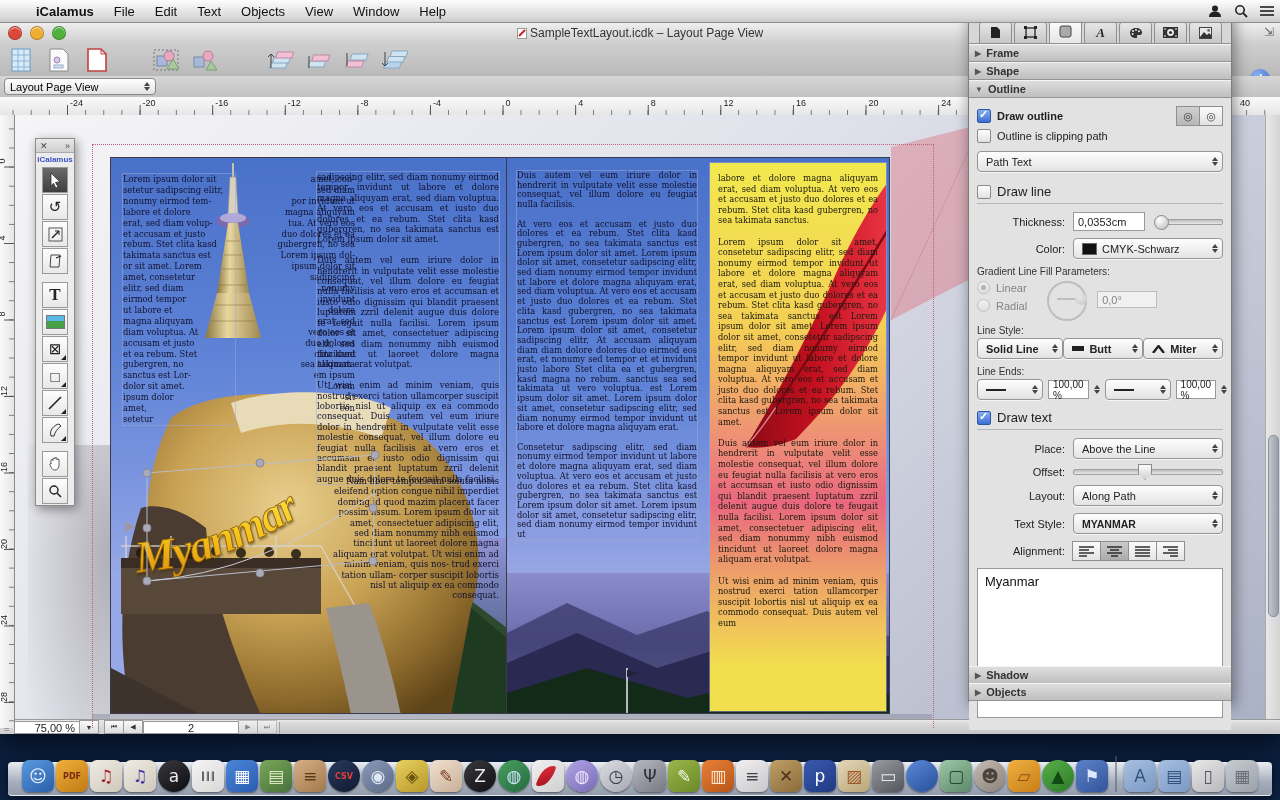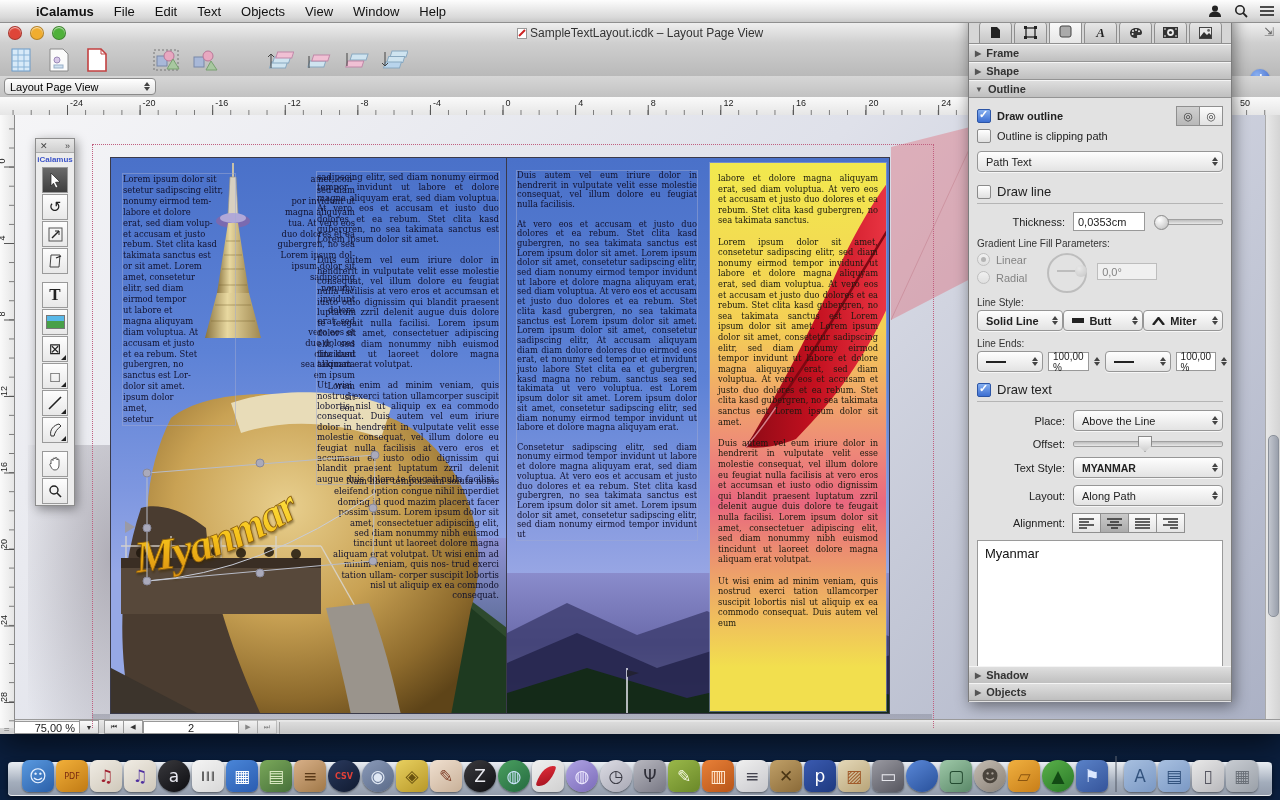--- a/index.html
+++ b/index.html
@@ -269,21 +269,21 @@
       <span class="rnum" style="left: 287.8px;">-12</span>
       <span class="rnum" style="left: 360.4px;">-8</span>
       <span class="rnum" style="left: 433px;">-4</span>
       <span class="rnum" style="left: 505.6px;">0</span>
       <span class="rnum" style="left: 578.2px;">4</span>
       <span class="rnum" style="left: 650.8px;">8</span>
       <span class="rnum" style="left: 723.4px;">12</span>
       <span class="rnum" style="left: 796px;">16</span>
       <span class="rnum" style="left: 868.6px;">20</span>
       <span class="rnum" style="left: 941.2px;">24</span>
-      <span class="rnum" style="left: 1240px;">50</span>
+      <span class="rnum" style="left: 1240px;">40</span>
     </div>
   <div id="vruler">
       <span class="vnum" style="top: 41px;">0</span>
       <span class="vnum" style="top: 117.5px;">4</span>
       <span class="vnum" style="top: 194px;">8</span>
       <span class="vnum" style="top: 270.5px;">12</span>
       <span class="vnum" style="top: 347px;">16</span>
       <span class="vnum" style="top: 423.5px;">20</span>
       <span class="vnum" style="top: 500px;">24</span>
       <span class="vnum" style="top: 576.5px;">28</span>
@@ -680,20 +680,31 @@
     </div>
     <hr class="hr">
     <div class="row">
       <span class="lbl">Thickness:</span>
       <span class="field" style="width:62px">0,0353cm</span>
       <span style="width:10px"></span>
       <span class="slider">
           <span class="knob" style="left:-2px"></span>
         </span>
     </div>
+    <div class="row">
+      <span class="lbl">Color:</span>
+      <div class="pop">
+        <span style="width:13px;height:10px;background:#111;border:1px solid #666"></span>
+        <span>CMYK-Schwarz</span>
+          <span class="ud">
+            <i class="up"></i>
+            <i class="dn"></i>
+          </span>
+      </div>
+    </div>
     <div class="small" style="margin:6px 0 4px">Gradient Line Fill Parameters:</div>
     <div style="display:flex;margin-bottom:6px">
       <div class="disabled" style="flex:none">
         <div class="row" style="margin-bottom:5px">
             <span class="rad on"></span>
             <span>Linear</span>
           </div>
         <div class="row">
             <span class="rad"></span>
             <span>Radial</span>
@@ -776,33 +787,33 @@
           </span>
       </div>
     </div>
     <div class="row">
       <span class="lbl">Offset:</span>
       <span class="slider">
           <span class="pknob" style="left:64px"></span>
         </span>
     </div>
     <div class="row">
-      <span class="lbl">Text Style:</span>
+      <span class="lbl">Layout:</span>
       <div class="pop">
-        <b style="font-size:10.5px">MYANMAR</b>
+        <span>Along Path</span>
           <span class="ud">
             <i class="up"></i>
             <i class="dn"></i>
           </span>
       </div>
     </div>
     <div class="row">
-      <span class="lbl">Layout:</span>
+      <span class="lbl">Text Style:</span>
       <div class="pop">
-        <span>Along Path</span>
+        <b style="font-size:10.5px">MYANMAR</b>
           <span class="ud">
             <i class="up"></i>
             <i class="dn"></i>
           </span>
       </div>
     </div>
     <div class="row">
       <span class="lbl">Alignment:</span>
       <div class="alfour">
         <span class="alb">
@@ -860,21 +871,21 @@
     </div>
 </div>
 
 <div id="dockwrap">
   <div id="shelf"></div>
   <div id="dockicons">
       <div class="dock-icon" style="background: linear-gradient(145deg, rgb(90, 154, 224), rgb(42, 95, 168));">
         <span class="glyph" style="color: rgb(234, 242, 255);">☺</span>
       </div>
       <div class="dock-icon" style="background: linear-gradient(145deg, rgb(242, 176, 58), rgb(192, 122, 20));">
-        <span class="glyph" style="color: rgb(122, 42, 16); font-size: 8px; font-weight: normal;">PDF</span>
+        <span class="glyph" style="color: rgb(122, 42, 16); font-size: 8px; font-weight: bold;">PDF</span>
       </div>
       <div class="dock-icon" style="background: linear-gradient(145deg, rgb(240, 236, 228), rgb(207, 200, 186));">
         <span class="glyph" style="color: rgb(160, 32, 48);">♫</span>
       </div>
       <div class="dock-icon" style="background: linear-gradient(145deg, rgb(240, 236, 228), rgb(207, 200, 186));">
         <span class="glyph" style="color: rgb(80, 48, 160);">♫</span>
       </div>
       <div class="dock-icon round" style="background: linear-gradient(145deg, rgb(58, 58, 62), rgb(12, 12, 16));">
         <span class="glyph" style="color: rgb(232, 232, 240);">a</span>
       </div>

